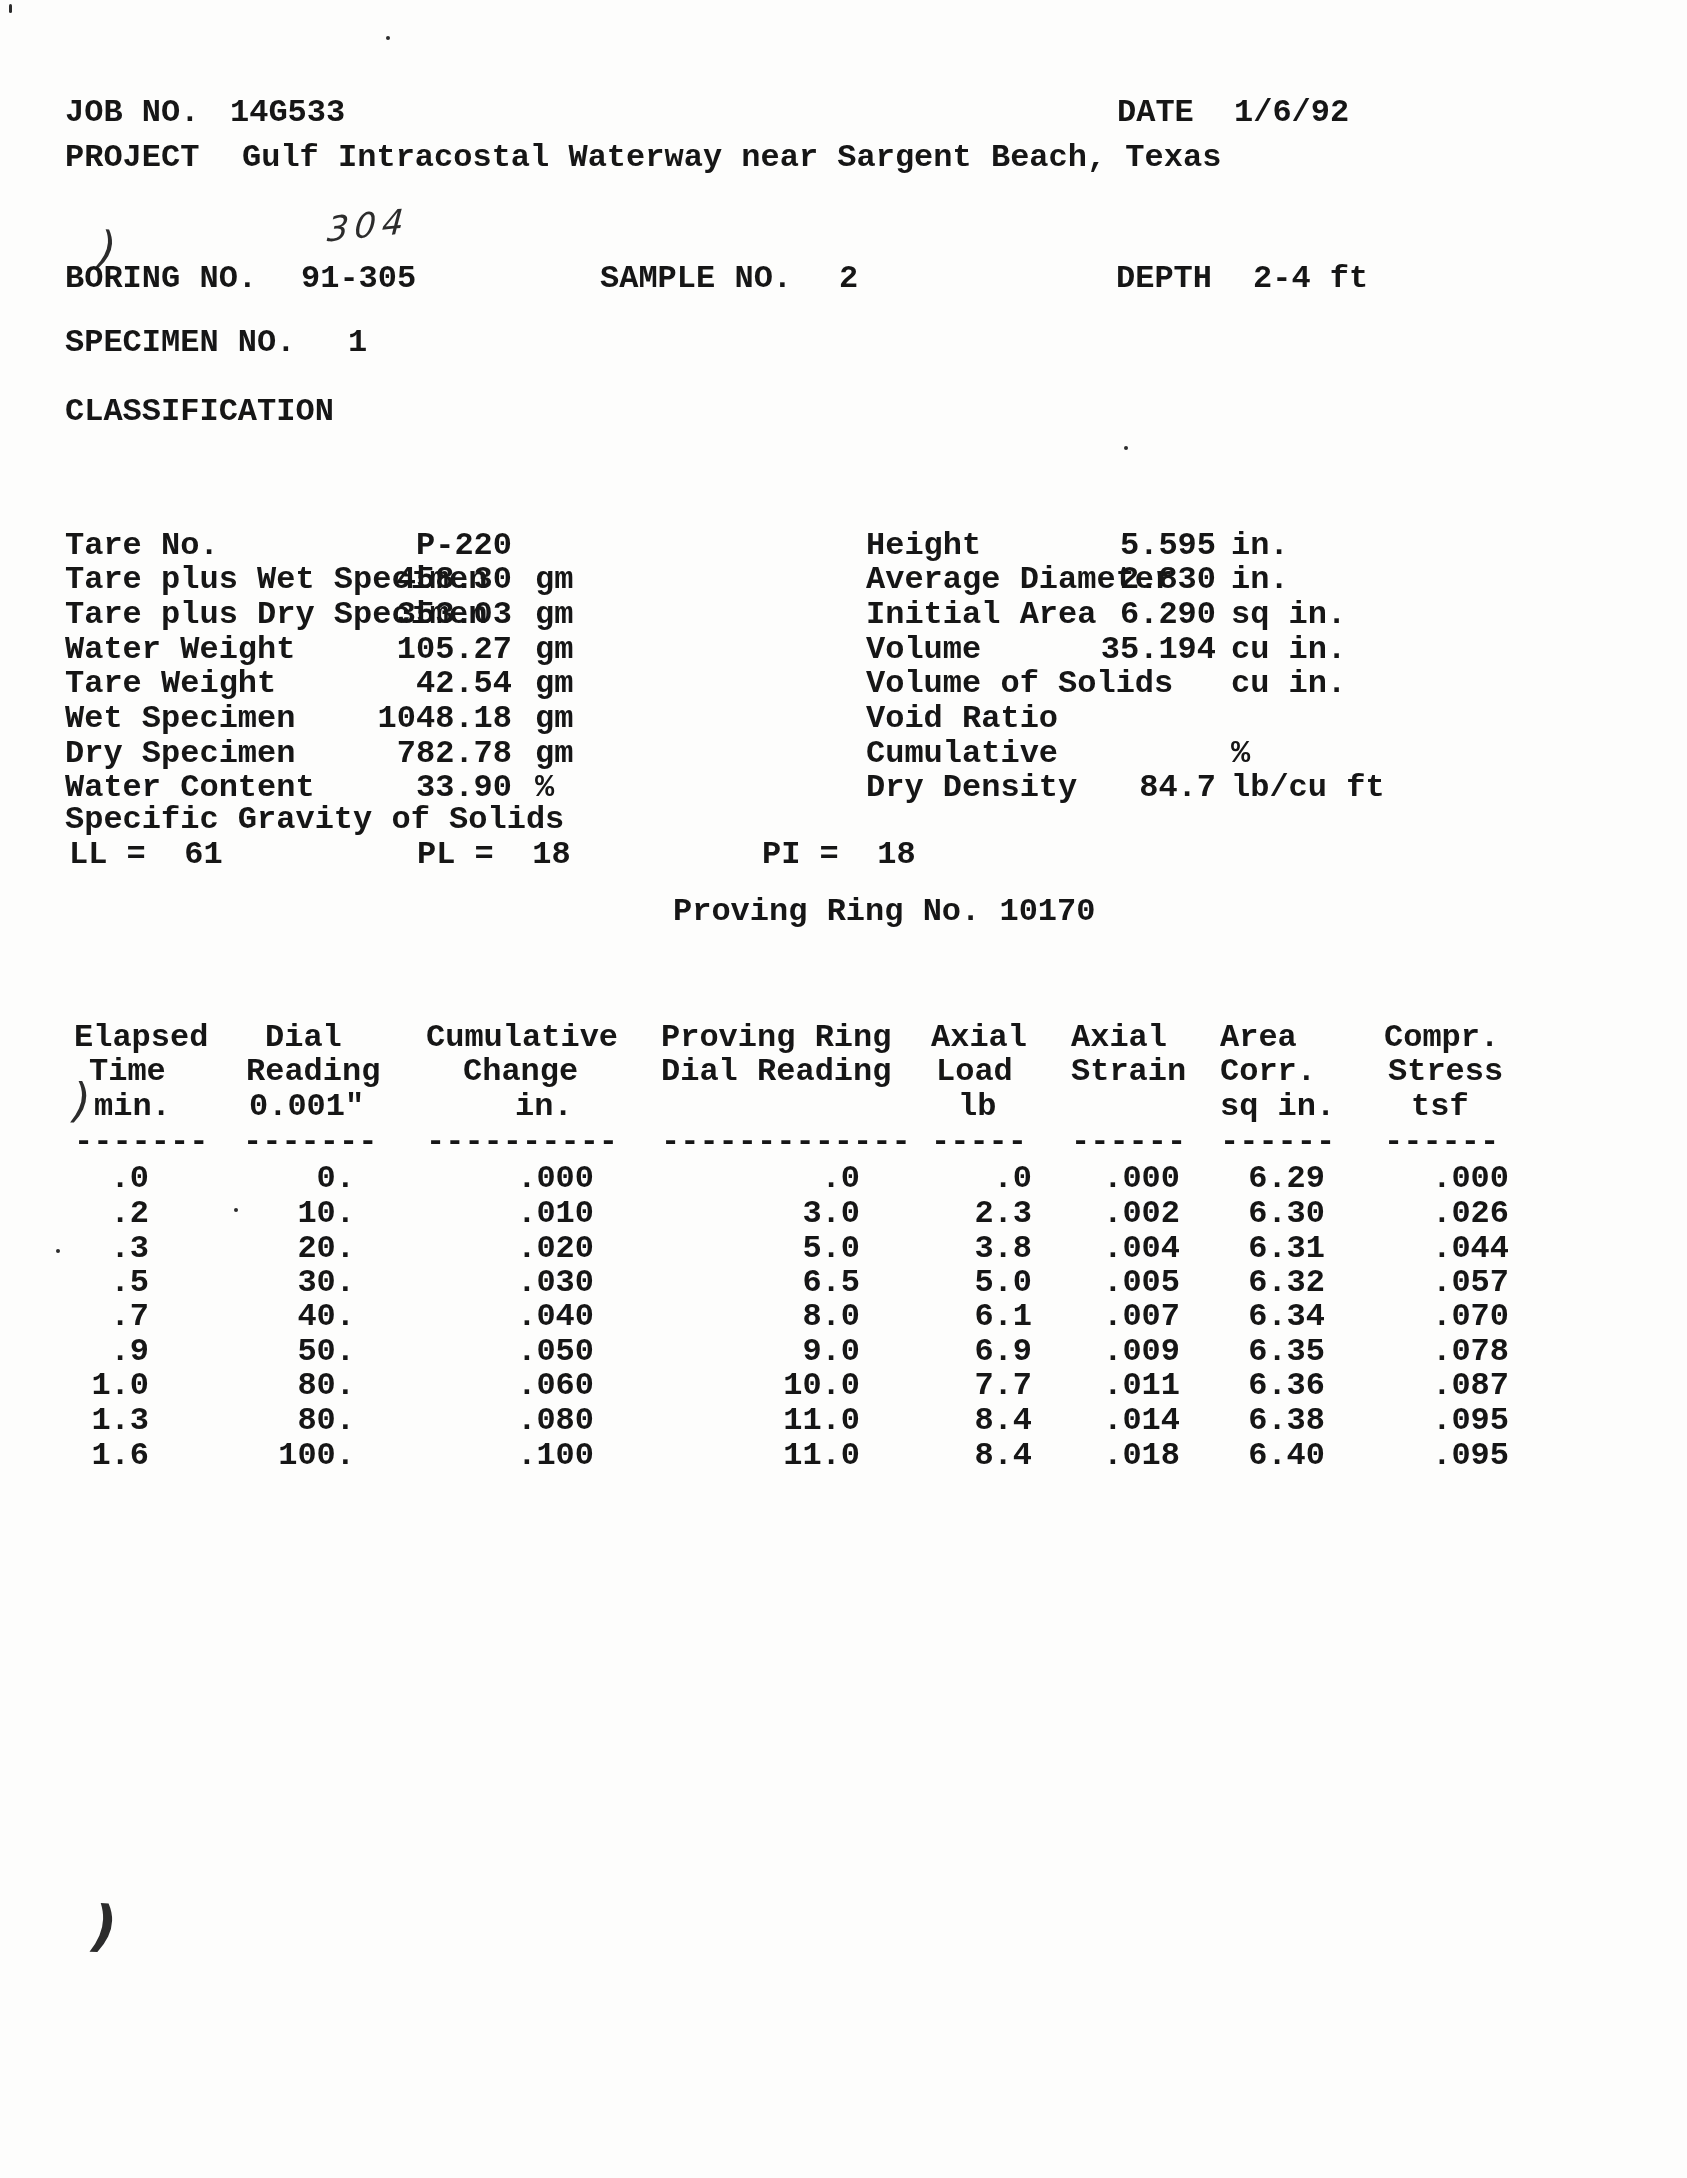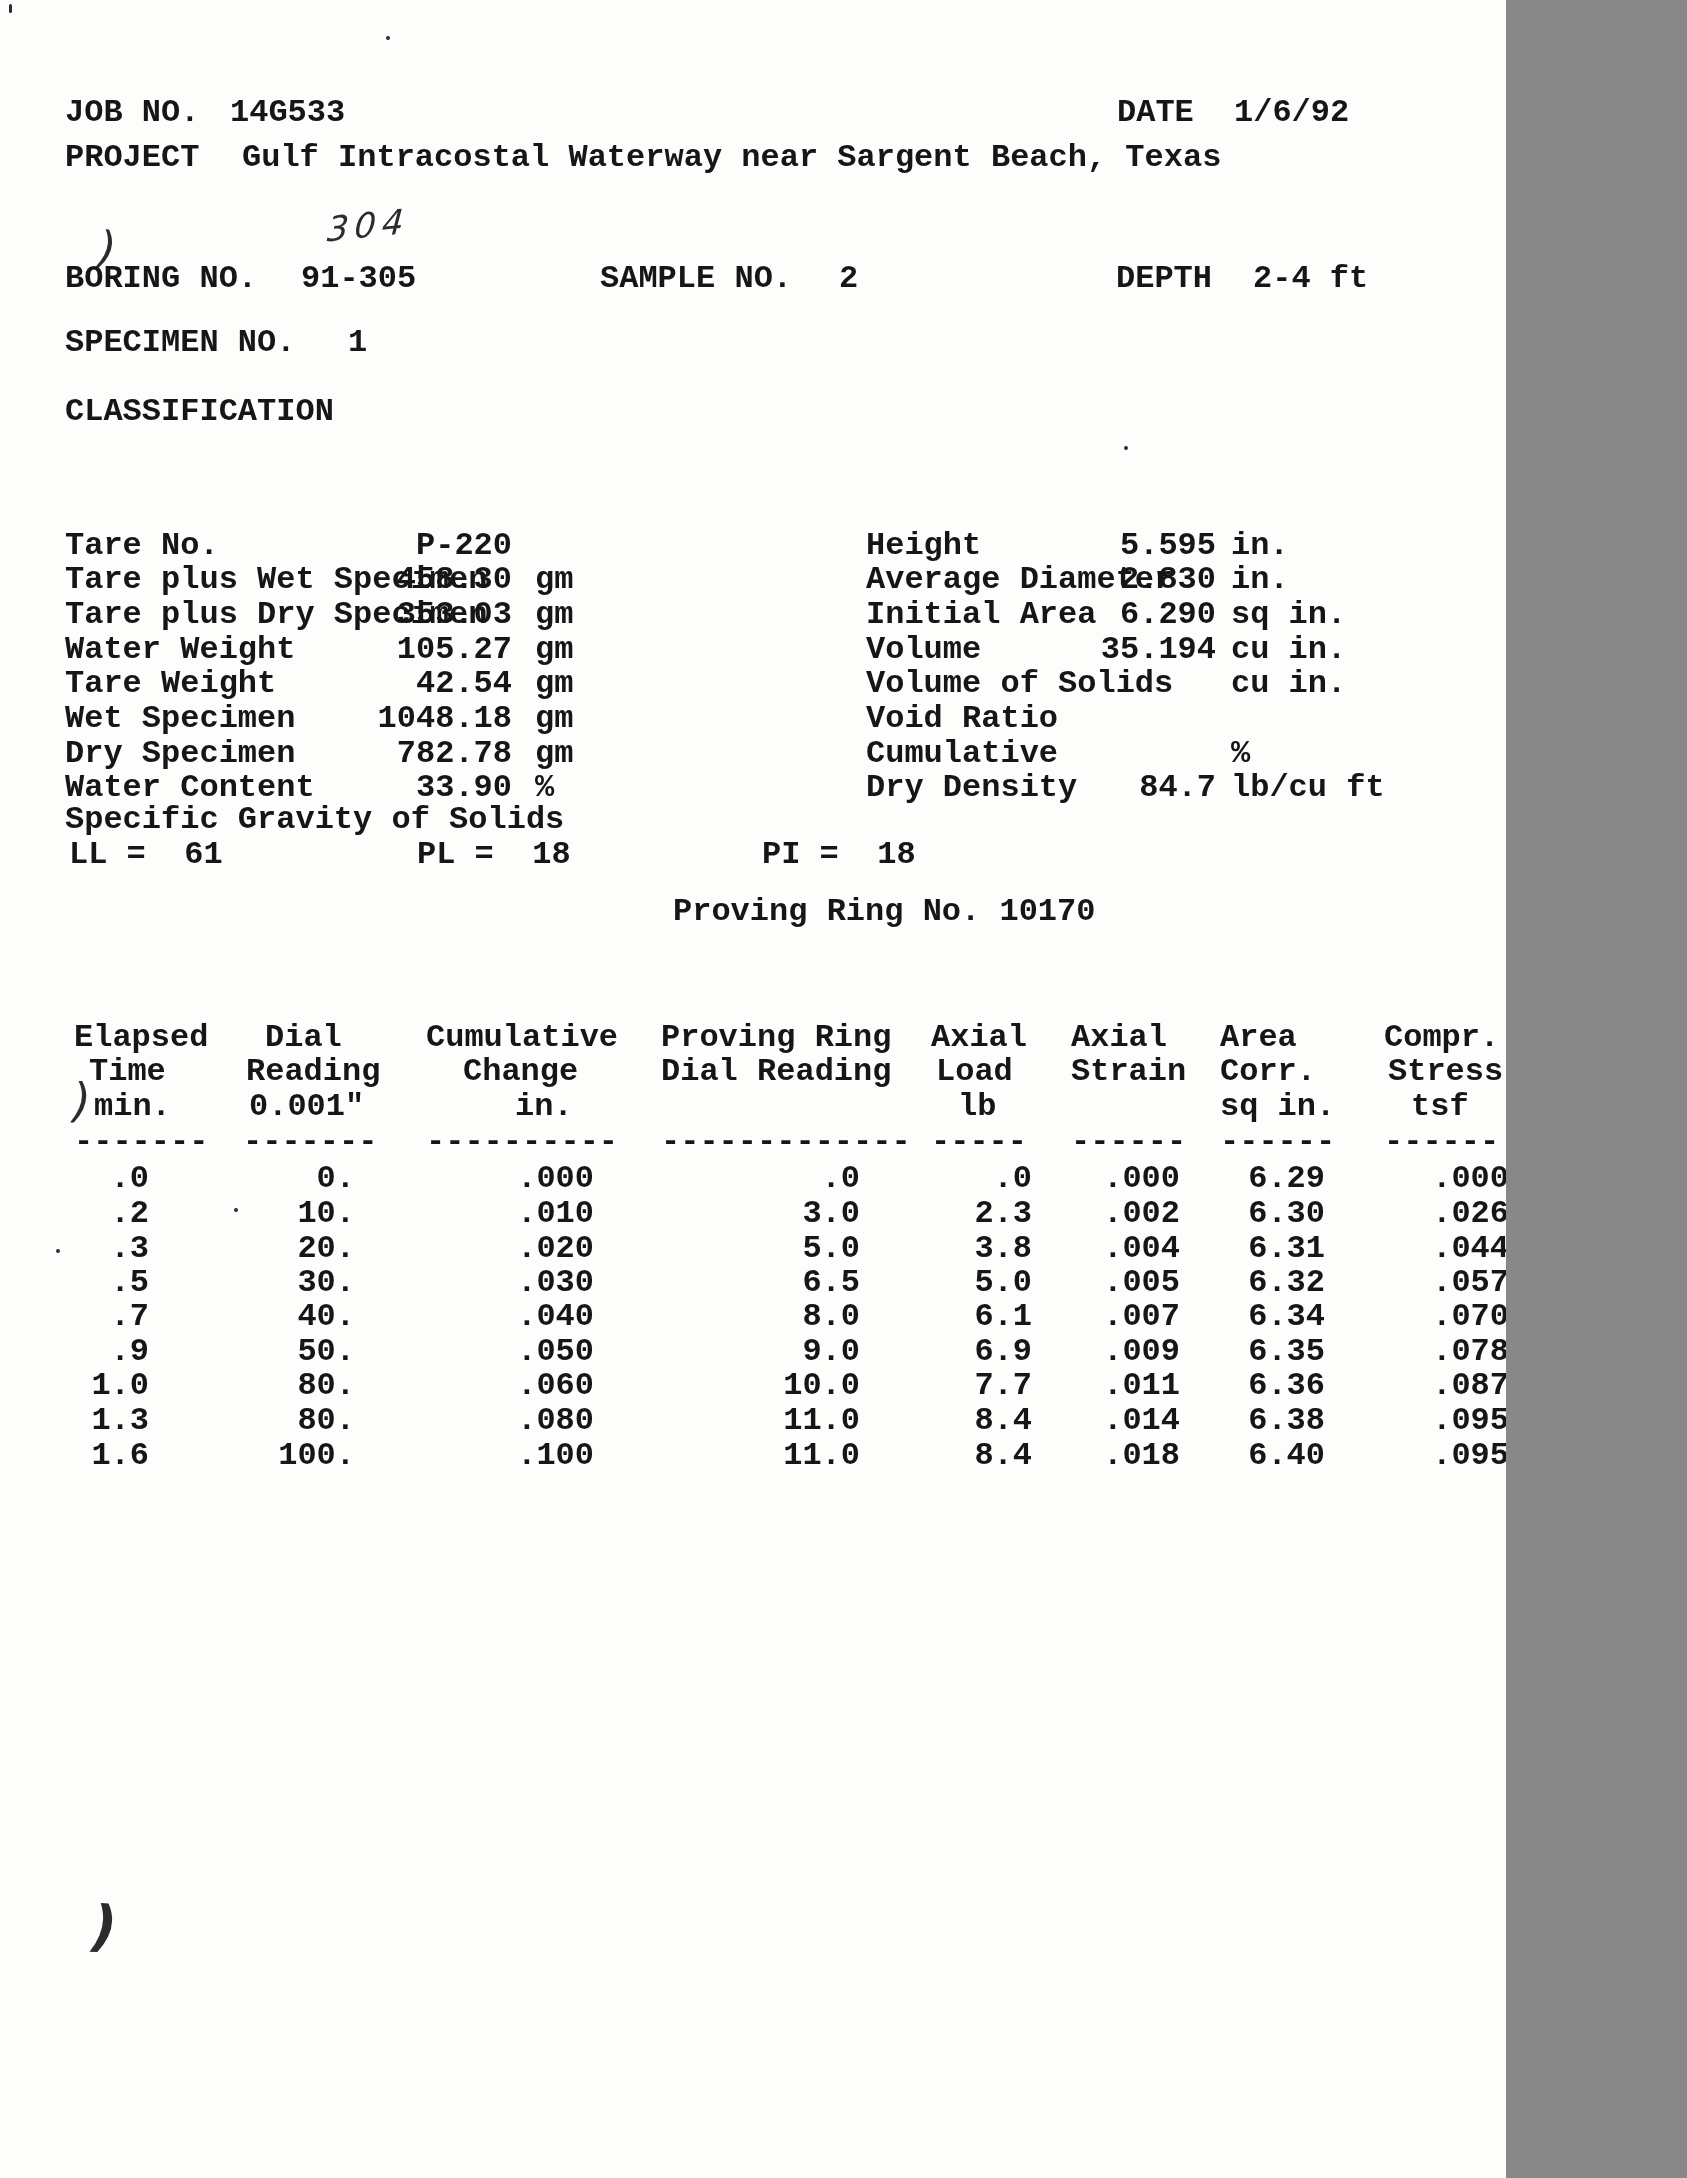--- a/index.html
+++ b/index.html
@@ -1,17 +1,17 @@
 <!DOCTYPE html>
 <html><head>
 <meta charset="utf-8">
 <style>
   html,body{margin:0;padding:0;background:#888;}
   .page{
-    position:relative;width:1506px;height:2178px;background:#fdfdfc;
+    position:relative;width:1687px;height:2178px;background:#fdfdfc;
     font-family:"Liberation Mono","DejaVu Sans Mono",monospace;
     font-weight:700;font-size:32px;color:#161616;overflow:hidden;
   }
   .t{position:absolute;white-space:pre;line-height:1;}
   
   .mrow{position:absolute;left:0;width:100%;height:35px;}
   .ml{position:absolute;white-space:pre;}
   .mv{position:absolute;left:294px;width:218px;text-align:right;white-space:pre;}
   .mu{position:absolute;white-space:pre;}
   .mv2{position:absolute;left:998px;width:218px;text-align:right;white-space:pre;}

